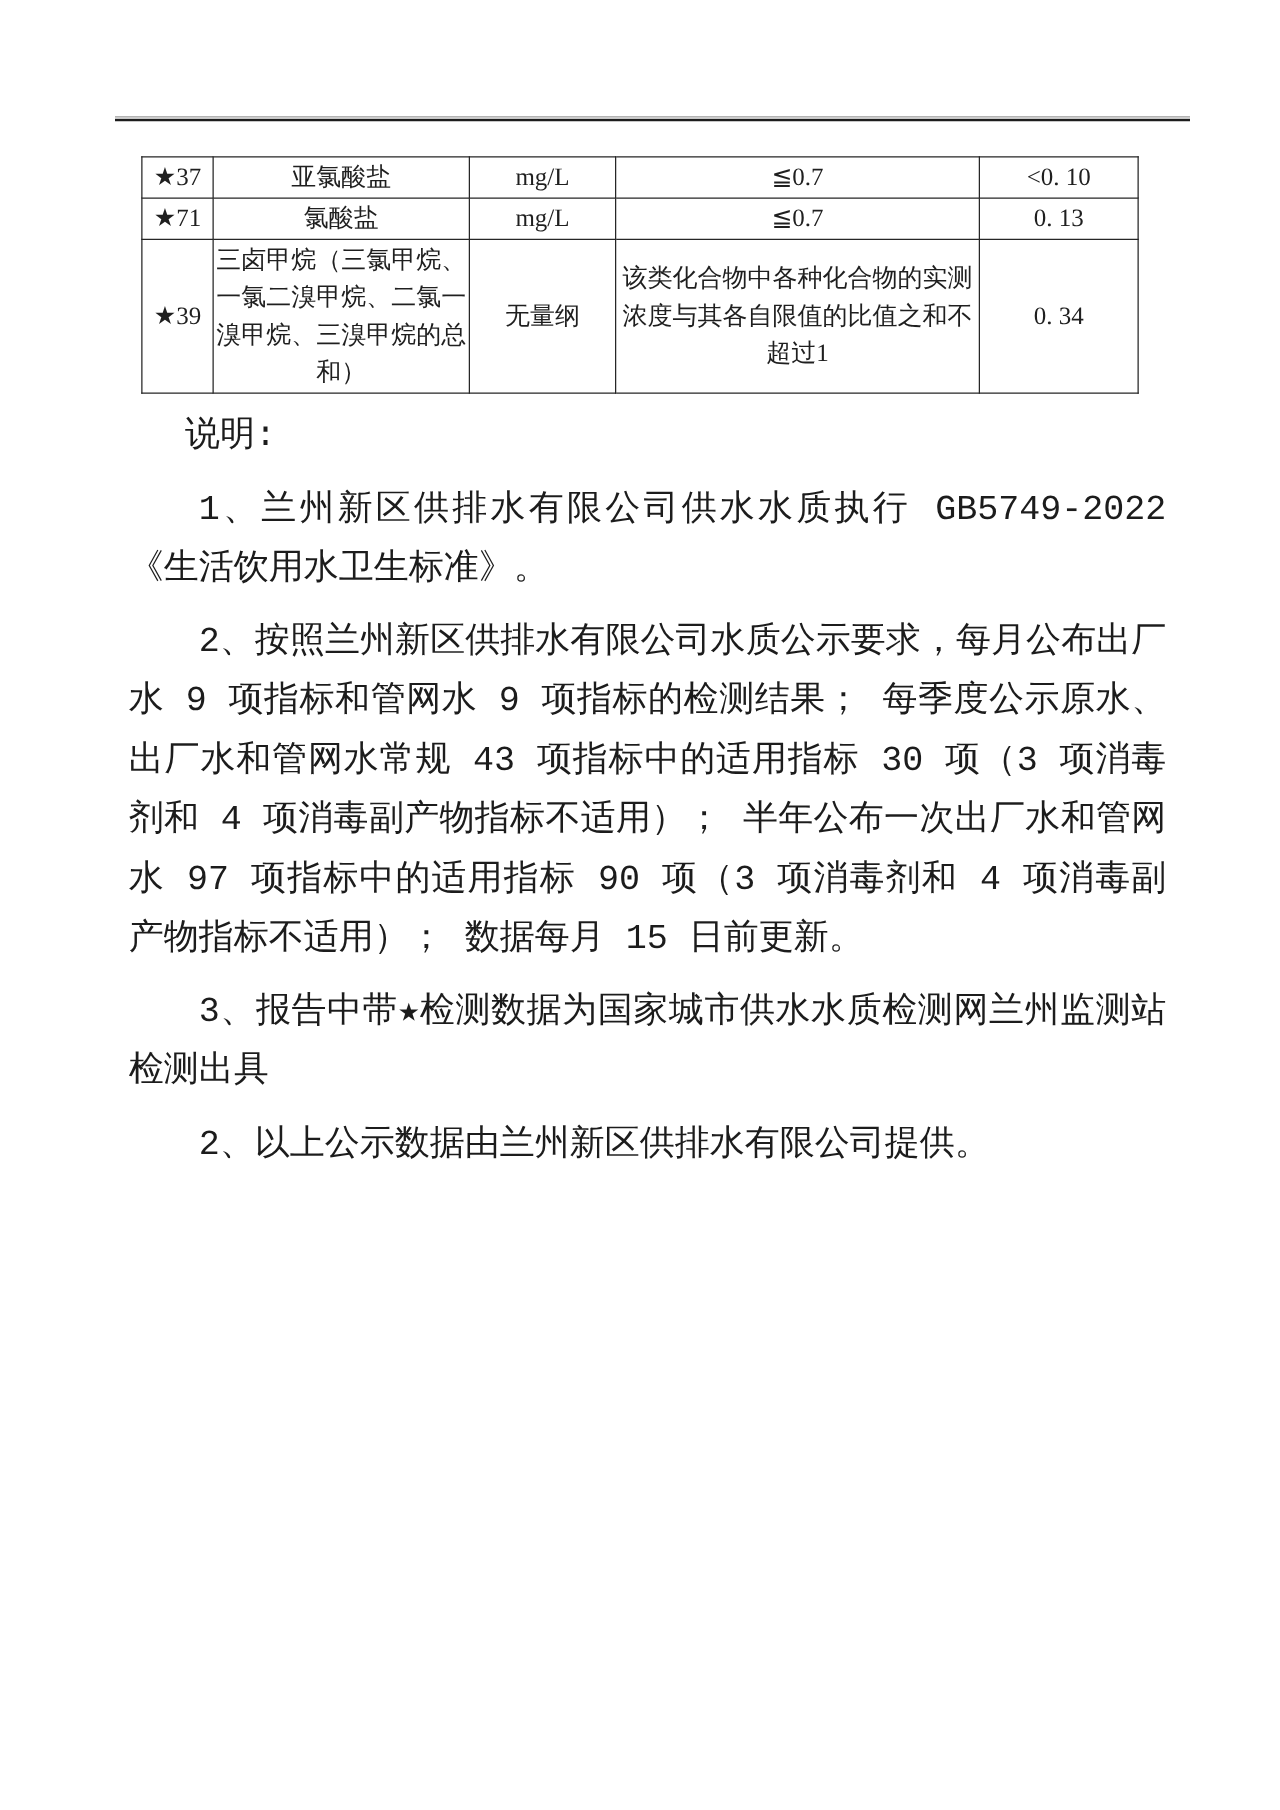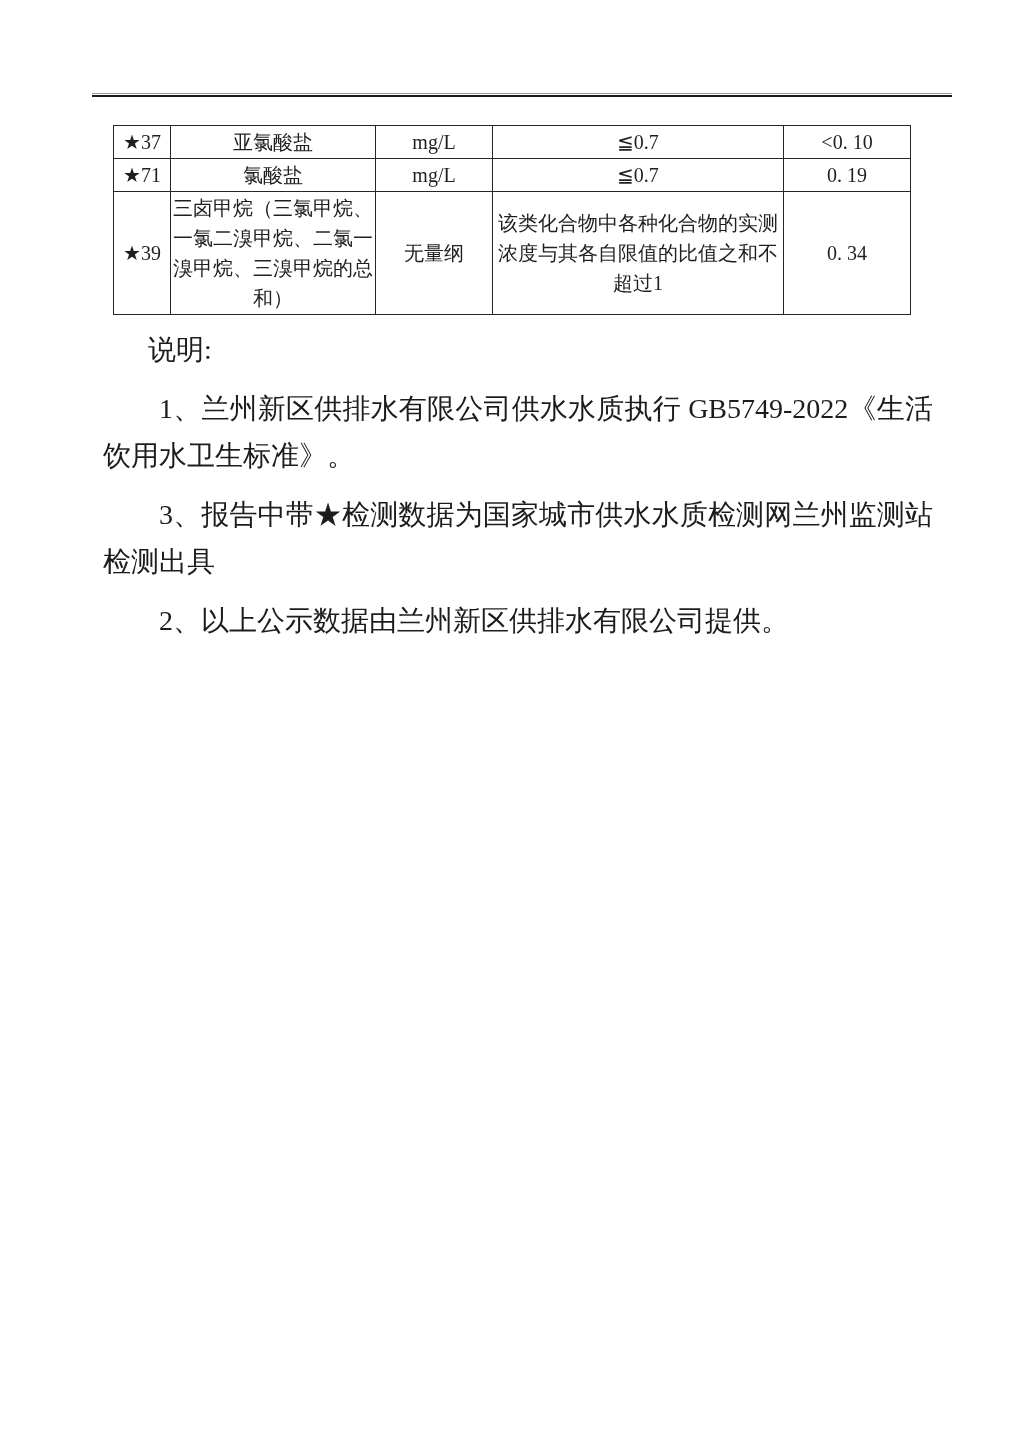--- a/index.html
+++ b/index.html
@@ -42,20 +42,21 @@
   tr.row-tall  { height: 122px; }
   td.cell-limit-long { font-size: 19px; padding: 1px 1px; }
   .notes {
     position: absolute;
     left: 92px;
     top: 326px;
     width: 852px;
     font-size: 28px;
     line-height: 47.5px;
     color: #1c1c1c;
+    font-family: Liberation Mono, monospace;
   }
   .notes-heading {
     text-indent: 56px;
   }
   p.note {
     margin: 11px;
     text-indent: 56px;
     text-align: justify;
     text-justify: inter-ideograph;
   }
@@ -81,32 +82,33 @@
         <td>亚氯酸盐</td>
         <td>mg/L</td>
         <td>≦0.7</td>
         <td>&lt;0. 10</td>
       </tr>
       <tr class="row-short">
         <td>★71</td>
         <td>氯酸盐</td>
         <td>mg/L</td>
         <td>≦0.7</td>
-        <td>0. 19</td>
+        <td>0. 13</td>
       </tr>
       <tr class="row-tall">
         <td>★39</td>
         <td>三卤甲烷（三氯甲烷、一氯二溴甲烷、二氯一溴甲烷、三溴甲烷的总和）</td>
         <td>无量纲</td>
         <td class="cell-limit-long">该类化合物中各种化合物的实测浓度与其各自限值的比值之和不超过1</td>
         <td>0. 34</td>
       </tr>
     </tbody>
   </table>
 
   <div class="notes">
     <div class="notes-heading">说明:</div>
     <p class="note">1、兰州新区供排水有限公司供水水质执行 GB5749-2022《生活饮用水卫生标准》。</p>
+    <p class="note">2、按照兰州新区供排水有限公司水质公示要求，每月公布出厂水 9 项指标和管网水 9 项指标的检测结果； 每季度公示原水、出厂水和管网水常规 43 项指标中的适用指标 30 项（3 项消毒剂和 4 项消毒副产物指标不适用）； 半年公布一次出厂水和管网水 97 项指标中的适用指标 90 项（3 项消毒剂和 4 项消毒副产物指标不适用）； 数据每月 15 日前更新。</p>
     <p class="note">3、报告中带★检测数据为国家城市供水水质检测网兰州监测站检测出具</p>
     <p class="note">2、以上公示数据由兰州新区供排水有限公司提供。</p>
   </div>
 
 </div>
 
 </body></html>

